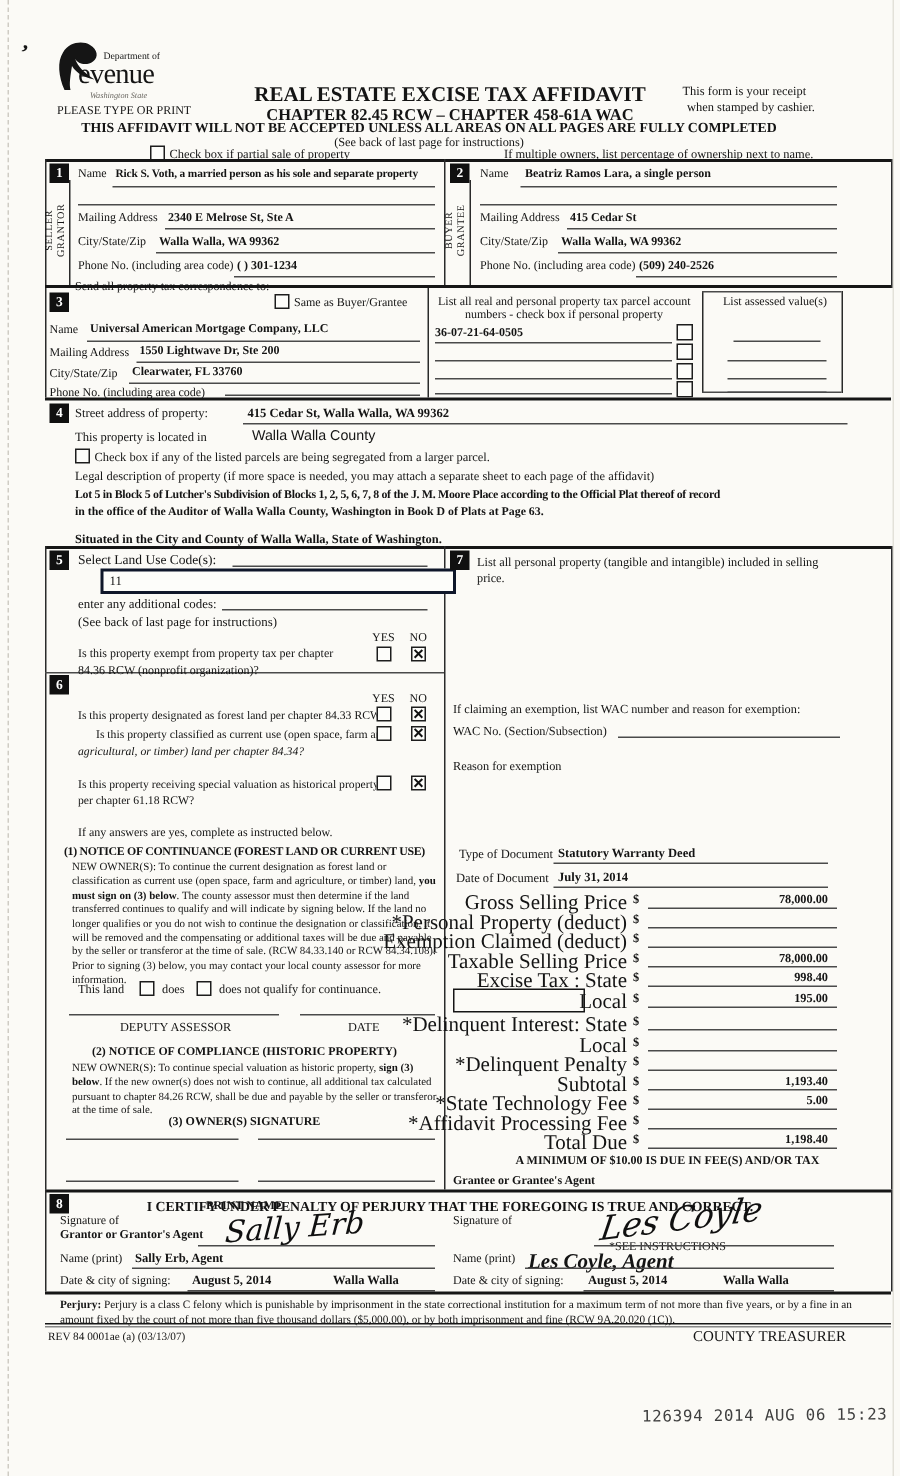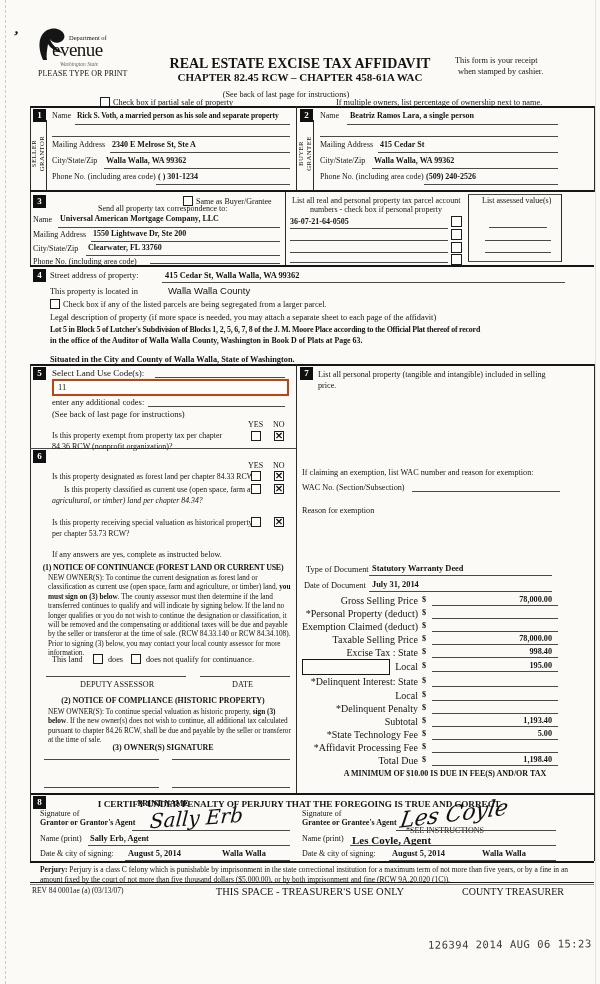--- a/index.html
+++ b/index.html
@@ -14,21 +14,21 @@
       font-size:9px;font-weight:bold;text-align:center;line-height:13px;}
   .cb{position:absolute;width:10px;height:10px;border:1.3px solid #1d1d1d;background:#fdfdfa;box-sizing:border-box;}
   .cb.checked::before{content:"\2715";position:absolute;left:0;top:-2px;width:100%;
       text-align:center;font-size:9.5px;font-weight:bold;color:#101010;}
   .vwrap{position:absolute;width:70px;height:17px;transform:rotate(-90deg);
       font-size:6.8px;letter-spacing:.4px;text-align:center;line-height:8px;}
   .sig{position:absolute;font-family:"DejaVu Serif",serif;font-style:italic;
       font-size:20px;white-space:nowrap;color:#101010;}
   .para{position:absolute;font-size:7.3px;line-height:9.4px;}
   .mrow{position:absolute;left:296px;width:298px;height:13px;}
-  .mlab{position:absolute;right:176px;font-size:10px;white-space:nowrap;top:0;}
+  .mlab{position:absolute;right:176px;font-size:14px;white-space:nowrap;top:0;}
   .mdollar{position:absolute;left:126px;font-weight:bold;font-size:8.2px;top:0;}
   .mline{position:absolute;left:136px;right:36px;top:10px;border-bottom:1px solid #4a4a4a;}
   .mval{position:absolute;right:42px;font-weight:bold;font-size:8.2px;top:0;white-space:nowrap;}
   .localbox{position:absolute;left:6px;top:-2px;width:86px;height:14px;border:1.4px solid #151515;background:#fcfbf7;}
   .sans{font-family:"Liberation Sans",sans-serif;}
   .mono{font-family:"DejaVu Sans Mono",monospace;}
   .edge-l{position:absolute;left:5px;top:0;bottom:0;width:0;border-left:1px dashed #cfccc4;}
   .edge-r{position:absolute;right:4px;top:0;bottom:0;width:0;border-left:1px solid #e3e1d9;}
   .blob{position:absolute;}
 </style>
@@ -45,20 +45,21 @@
   </svg>
   <div class="t" style="left:69px;top:34px;font-size:6.5px;">Department of</div>
   <div class="t" style="left:52px;top:40px;font-size:19px;letter-spacing:-.5px;">evenue</div>
   <div class="t" style="left:60px;top:61px;font-size:5.5px;font-style:italic;color:#6b6862;">Washington State</div>
   <div class="t" style="left:38px;top:70px;font-size:8px;">PLEASE TYPE OR PRINT</div>
 
   <div class="t b" style="left:110px;top:56px;width:380px;text-align:center;font-size:14px;">REAL ESTATE EXCISE TAX AFFIDAVIT</div>
   <div class="t b" style="left:110px;top:71px;width:380px;text-align:center;font-size:11px;">CHAPTER 82.45 RCW – CHAPTER 458-61A WAC</div>
   <div class="t" style="left:455px;top:56px;width:110px;font-size:8.3px;">This form is your receipt</div>
   <div class="t" style="left:458px;top:67px;width:110px;font-size:8.3px;">when stamped by cashier.</div>
+  <div class="t b" style="left:30px;top:80px;width:512px;text-align:center;font-size:9.2px;">THIS AFFIDAVIT WILL NOT BE ACCEPTED UNLESS ALL AREAS ON ALL PAGES ARE FULLY COMPLETED</div>
   <div class="t" style="left:30px;top:90px;width:512px;text-align:center;font-size:8.2px;">(See back of last page for instructions)</div>
   <div class="cb" style="left:100px;top:97px;"></div>
   <div class="t" style="left:113px;top:98px;font-size:8.3px;">Check box if partial sale of property</div>
   <div class="t" style="left:336px;top:98px;font-size:8.3px;">If multiple owners, list percentage of ownership next to name.</div>
 
   <div class="thick" style="left:30px;top:106px;width:564px;border-bottom-width:2.5px;"></div>
   <div class="vline" style="left:30px;top:106px;height:86px;"></div>
   <div class="vline" style="left:296px;top:106px;height:86px;"></div>
   <div class="vline" style="left:594px;top:106px;height:86px;"></div>
   <div class="vline" style="left:46px;top:120px;height:72px;border-left-width:1px;"></div>
@@ -105,21 +106,21 @@
 
   <div class="vline" style="left:30px;top:192px;height:73px;border-left-width:1px;"></div>
   <div class="vline" style="left:285px;top:192px;height:73px;border-left-width:1px;"></div>
   <div class="vline" style="left:468px;top:194px;height:68px;border-left-width:1px;"></div>
   <div class="vline" style="left:561px;top:194px;height:68px;border-left-width:1px;"></div>
   <div class="ln" style="left:468px;top:194px;width:93px;"></div>
   <div class="ln" style="left:468px;top:261px;width:93px;"></div>
   <div class="thick" style="left:30px;top:265px;width:564px;"></div>
 
   <div class="sq" style="left:33px;top:195px;">3</div>
-  <div class="t" style="left:50px;top:205px;margin-left:48px;">Send all property tax correspondence to:</div>
+  <div class="t" style="left:50px;top:187px;">Send all property tax correspondence to:</div>
   <div class="cb" style="left:183px;top:196px;"></div>
   <div class="t" style="left:196px;top:198px;">Same as Buyer/Grantee</div>
   <div class="t" style="left:33px;top:216px;">Name</div>
   <div class="t b" style="left:60px;top:215px;">Universal American Mortgage Company, LLC</div>
   <div class="ln" style="left:58px;top:227px;width:222px;"></div>
   <div class="t" style="left:33px;top:231px;">Mailing Address</div>
   <div class="t b" style="left:93px;top:230px;">1550 Lightwave Dr, Ste 200</div>
   <div class="ln" style="left:91px;top:241px;width:189px;"></div>
   <div class="t" style="left:33px;top:245px;">City/State/Zip</div>
   <div class="t b" style="left:88px;top:244px;">Clearwater, FL  33760</div>
@@ -160,21 +161,21 @@
 
   <div class="thick" style="left:30px;top:364px;width:564px;"></div>
   <div class="vline" style="left:30px;top:364px;height:429px;border-left-width:1px;"></div>
   <div class="vline" style="left:296px;top:364px;height:429px;"></div>
   <div class="vline" style="left:594px;top:364px;height:429px;border-left-width:1px;"></div>
   <div class="ln" style="left:30px;top:448px;width:266px;"></div>
 
   <div class="sq" style="left:33px;top:367px;">5</div>
   <div class="t" style="left:52px;top:369px;font-size:9px;">Select Land Use Code(s):</div>
   <div class="ln" style="left:155px;top:377px;width:130px;"></div>
-  <div style="position:absolute;left:52px;top:379px;width:233px;height:13px;border:2px solid #c2410c;background:#fdfdfa;">
+  <div style="position:absolute;left:67px;top:379px;width:233px;height:13px;border:2px solid #0f172a;background:#fdfdfa;">
     <span style="position:absolute;left:4px;top:1px;font-size:8.5px;">11</span>
   </div>
   <div class="t" style="left:52px;top:398px;font-size:8.6px;">enter any additional codes:</div>
   <div class="ln" style="left:148px;top:406px;width:137px;"></div>
   <div class="t" style="left:52px;top:410px;font-size:8.6px;">(See back of last page for instructions)</div>
   <div class="t" style="left:248px;top:421px;">YES</div>
   <div class="t" style="left:273px;top:421px;">NO</div>
   <div class="t" style="left:52px;top:432px;">Is this property exempt from property tax per chapter</div>
   <div class="t" style="left:52px;top:443px;">84.36 RCW (nonprofit organization)?</div>
   <div class="cb" style="left:251px;top:431px;"></div>
@@ -184,21 +185,21 @@
   <div class="t" style="left:248px;top:462px;">YES</div>
   <div class="t" style="left:273px;top:462px;">NO</div>
   <div class="t" style="left:52px;top:473px;font-size:7.8px;">Is this property designated as forest land per chapter 84.33 RCW?</div>
   <div class="cb" style="left:251px;top:471px;"></div>
   <div class="cb checked" style="left:274px;top:471px;"></div>
   <div class="t" style="left:52px;top:486px;font-size:7.8px;margin-left:12px;">Is this property classified as current use (open space, farm and</div>
   <div class="t" style="left:52px;top:497px;font-size:7.8px;font-style:italic;">agricultural, or timber) land per chapter 84.34?</div>
   <div class="cb" style="left:251px;top:484px;"></div>
   <div class="cb checked" style="left:274px;top:484px;"></div>
   <div class="t" style="left:52px;top:519px;font-size:7.8px;">Is this property receiving special valuation as historical property</div>
-  <div class="t" style="left:52px;top:530px;font-size:7.8px;">per chapter 53.73 RCW?</div>
+  <div class="t" style="left:52px;top:530px;font-size:7.8px;">per chapter 61.18 RCW?</div>
   <div class="cb" style="left:251px;top:517px;"></div>
   <div class="cb checked" style="left:274px;top:517px;"></div>
   <div class="t" style="left:52px;top:551px;font-size:8px;">If any answers are yes, complete as instructed below.</div>
   <div class="t b" style="left:32px;top:564px;width:262px;text-align:center;font-size:7.9px;letter-spacing:-.2px;">(1) NOTICE OF CONTINUANCE (FOREST LAND OR CURRENT USE)</div>
   <div class="para" style="left:48px;top:573px;width:243px;"><span>NEW OWNER(S): To continue the current designation as forest land or classification as current use (open space, farm and agriculture, or timber) land, </span><span class="b">you must sign on (3) below</span><span>. The county assessor must then determine if the land transferred continues to qualify and will indicate by signing below. If the land no longer qualifies or you do not wish to continue the designation or classification, it will be removed and the compensating or additional taxes will be due and payable by the seller or transferor at the time of sale. (RCW 84.33.140 or RCW 84.34.108). Prior to signing (3) below, you may contact your local county assessor for more information.</span></div>
   <div class="t" style="left:52px;top:655px;font-size:8.2px;">This land</div>
   <div class="cb" style="left:93px;top:654px;"></div>
   <div class="t" style="left:108px;top:655px;font-size:8.2px;">does</div>
   <div class="cb" style="left:131px;top:654px;"></div>
   <div class="t" style="left:146px;top:655px;font-size:8.2px;">does not  qualify for continuance.</div>
@@ -325,33 +326,32 @@
   <div class="ln" style="left:132px;top:830px;width:158px;"></div>
   <div class="t" style="left:40px;top:835px;font-size:8px;">Name (print)</div>
   <div class="t b" style="left:90px;top:834px;font-size:8.4px;">Sally Erb, Agent</div>
   <div class="ln" style="left:88px;top:845px;width:202px;"></div>
   <div class="t" style="left:40px;top:850px;font-size:8px;">Date &amp; city of signing:</div>
   <div class="t b" style="left:128px;top:849px;font-size:8.4px;">August 5, 2014</div>
   <div class="t b" style="left:222px;top:849px;font-size:8.4px;">Walla Walla</div>
   <div class="ln" style="left:125px;top:860px;width:165px;"></div>
 
   <div class="t" style="left:302px;top:810px;font-size:8px;">Signature of</div>
-  <div class="t b" style="left:302px;top:819px;font-size:8px;">Grantee or Grantee's Agent</div>
+  <div class="t b" style="left:302px;top:783px;font-size:8px;">Grantee or Grantee's Agent</div>
   <div class="sig" style="left:400px;top:801px;transform:rotate(-7deg) skewX(-16deg);font-size:22px;">Les Coyle</div>
   <div class="ln" style="left:396px;top:830px;width:160px;"></div>
   <div class="t" style="left:302px;top:835px;font-size:8px;">Name (print)</div>
-  <div class="t b" style="left:352px;top:834px;font-size:11px;">Les Coyle, Agent</div>
+  <div class="t b" style="left:352px;top:834px;font-size:14px;font-style:italic;">Les Coyle, Agent</div>
   <div class="ln" style="left:350px;top:845px;width:206px;"></div>
   <div class="t" style="left:302px;top:850px;font-size:8px;">Date &amp; city of signing:</div>
   <div class="t b" style="left:392px;top:849px;font-size:8.4px;">August 5, 2014</div>
   <div class="t b" style="left:482px;top:849px;font-size:8.4px;">Walla Walla</div>
   <div class="ln" style="left:389px;top:860px;width:167px;"></div>
 
   <div class="thick" style="left:30px;top:861px;width:564px;border-bottom-width:2px;"></div>
   <div class="para" style="left:40px;top:865px;width:532px;font-size:7.5px;line-height:9.6px;"><span class="b">Perjury:</span><span> Perjury is a class C felony which is punishable by imprisonment in the state correctional institution for a maximum term of not more than five years, or by a fine in an amount fixed by the court of not more than five thousand dollars ($5,000.00), or by both imprisonment and fine (RCW 9A.20.020 (1C)).</span></div>
   <div class="thick" style="left:30px;top:882px;width:564px;border-bottom-width:1px;"></div>
   <div class="ln" style="left:30px;top:884px;width:564px;border-bottom-color:#888;"></div>
   <div class="t" style="left:32px;top:887px;font-size:7.5px;">REV 84 0001ae (a) (03/13/07)</div>
-  <div class="t" style="left:180px;top:886px;width:260px;text-align:center;font-size:10.5px;">THIS SPACE - TREASURER'S USE ONLY</div>
   <div class="t" style="left:462px;top:886px;font-size:10px;">COUNTY TREASURER</div>
 
   <div class="t mono" style="left:428px;top:939px;font-size:10.5px;color:#3f3f3f;letter-spacing:.5px;transform:rotate(-.5deg);">126394 2014 AUG 06 15:23</div>
 </div>
 
 </body></html>

